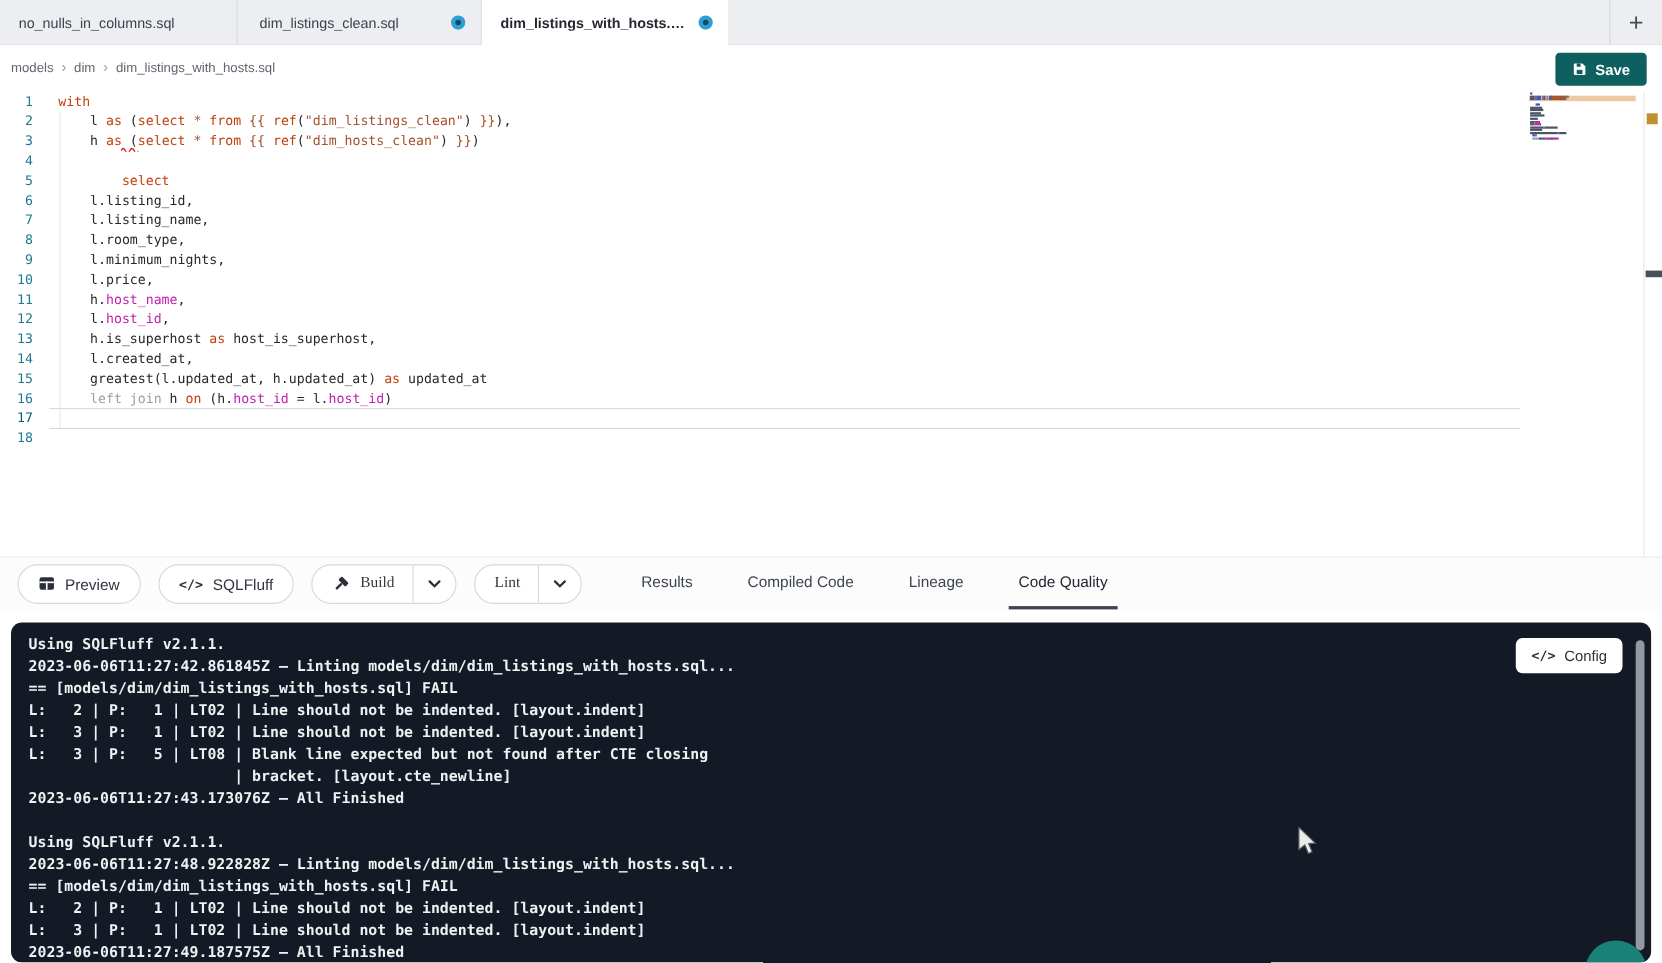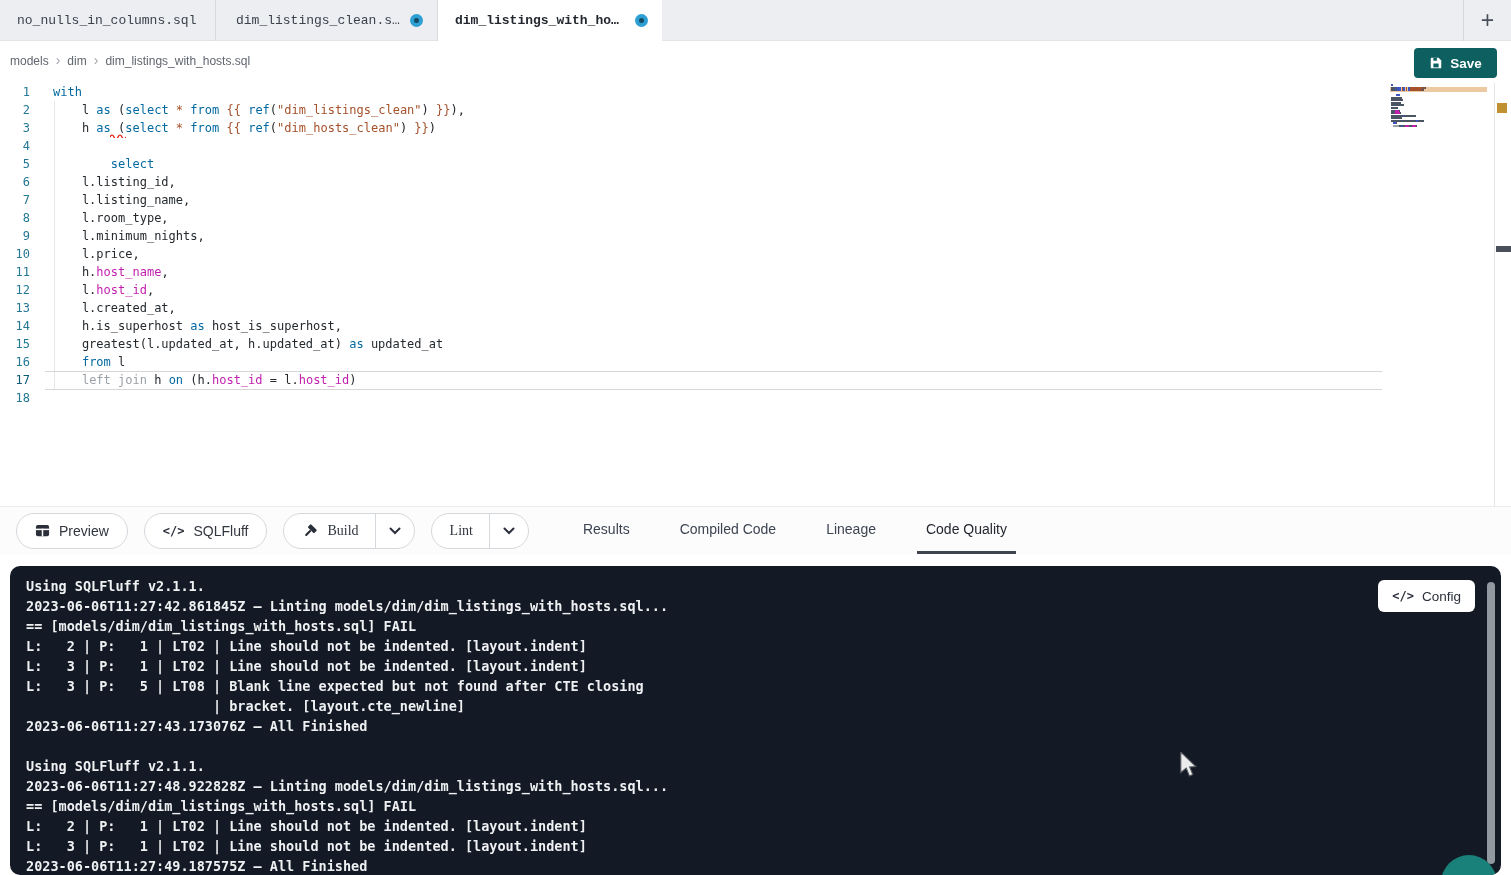--- a/index.html
+++ b/index.html
@@ -8,21 +8,21 @@
   .app { position:relative; width:1511px; height:875px; background:#fff; }
 
   
   .tabbar { position:absolute; left:0; top:0; width:1511px; height:41px;
             background:#eceef1; display:flex; align-items:stretch;
             box-shadow: inset 0 -1px 0 #e2e4e8; }
   .tab { display:flex; align-items:center; padding:0 14px 0 17px; cursor:pointer;
          font-size:13px; color:#3c414c; background:transparent; position:relative; }
   .tab + .tab { border-left:1px solid #d8dade; }
   .tab.active { background:#ffffff; font-weight:700; color:#23272f; box-shadow:none; }
-  .tab-label { white-space:nowrap; overflow:hidden; text-overflow:ellipsis; flex:1;font-family:Liberation Mono, monospace; }
+  .tab-label { white-space:nowrap; overflow:hidden; text-overflow:ellipsis; flex:1; }
   .dot { width:13px; height:13px; border-radius:50%; background:#2d9fd3;
          margin-left:10px; position:relative; flex:none; }
   .dot::after { content:""; position:absolute; left:4px; top:4px; width:5px; height:5px;
                 border-radius:50%; background:#134b63; }
   .newtab { margin-left:auto; width:48px; border-left:1px solid #d4d7db;
             display:flex; align-items:center; justify-content:center;
             font-size:23px; font-weight:300; color:#474c56; cursor:pointer; }
 
   
   .crumbbar { position:absolute; left:0; top:41px; width:1511px; height:42px; background:#fff; }
@@ -36,21 +36,21 @@
 
   
   .editor { position:absolute; left:0; top:83px; width:1511px; height:423px; background:#fff; }
   .gutter { position:absolute; left:0; top:0; width:45px; }
   .ln { height:18px; line-height:18px; text-align:right; padding-right:15px;
         font-family:"DejaVu Sans Mono", monospace; font-size:12px; color:#237893; }
   .ln.active { color:#0b5a78; }
   .code { position:absolute; left:53px; top:0; right:130px; }
   .cl { height:18px; line-height:18px; white-space:pre;
         font-family:"DejaVu Sans Mono", monospace; font-size:12px; }
-  .t-d { color:#24292e; } .t-k { color:#0369a1; } .t-s { color:#a5512b; }
+  .t-d { color:#24292e; } .t-k { color:#c2410c; } .t-s { color:#a5512b; }
   .t-m { color:#c21fae; } .t-g { color:#9ba1a8; }
   .indent-guide { position:absolute; left:54px; top:18px; width:1px; height:288px; background:#e6e7e9; }
   .active-line { position:absolute; left:45px; top:288px; width:1337px; height:19px;
                  border-top:1px solid #d7d7d7; border-bottom:1px solid #d7d7d7; pointer-events:none; }
   .squiggle { position:absolute; left:110px; top:50px; pointer-events:none; }
 
   
   .minimap { position:absolute; left:1390px; top:1px; width:97px; height:60px; cursor:pointer; }
   .mm-hl { position:absolute; left:0; width:97px; background:#ecc9a0; }
   .mm-line { position:absolute; left:1px; height:2px; white-space:nowrap; font-size:0; }
@@ -161,24 +161,23 @@
         <div class="cl"><span class="t-d">    h </span><span class="t-k">as</span><span class="t-d"> (</span><span class="t-k">select</span><span class="t-d"> </span><span class="t-s">*</span><span class="t-d"> </span><span class="t-k">from</span><span class="t-d"> </span><span class="t-s">{{</span><span class="t-d"> </span><span class="t-k">ref</span><span class="t-d">(</span><span class="t-s">"dim_hosts_clean"</span><span class="t-d">) </span><span class="t-s">}}</span><span class="t-d">)</span></div>
         <div class="cl"></div>
         <div class="cl"><span class="t-d">        </span><span class="t-k">select</span></div>
         <div class="cl"><span class="t-d">    l.listing_id,</span></div>
         <div class="cl"><span class="t-d">    l.listing_name,</span></div>
         <div class="cl"><span class="t-d">    l.room_type,</span></div>
         <div class="cl"><span class="t-d">    l.minimum_nights,</span></div>
         <div class="cl"><span class="t-d">    l.price,</span></div>
         <div class="cl"><span class="t-d">    h.</span><span class="t-m">host_name</span><span class="t-d">,</span></div>
         <div class="cl"><span class="t-d">    l.</span><span class="t-m">host_id</span><span class="t-d">,</span></div>
+        <div class="cl"><span class="t-d">    h.is_superhost </span><span class="t-k">as</span><span class="t-d"> host_is_superhost,</span></div>
         <div class="cl"><span class="t-d">    l.created_at,</span></div>
-        <div class="cl"><span class="t-d">    h.is_superhost </span><span class="t-k">as</span><span class="t-d"> host_is_superhost,</span></div>
         <div class="cl"><span class="t-d">    greatest(l.updated_at, h.updated_at) </span><span class="t-k">as</span><span class="t-d"> updated_at</span></div>
-        <div class="cl"><span class="t-d">    </span><span class="t-k">from</span><span class="t-d"> l</span></div>
         <div class="cl"><span class="t-d">    </span><span class="t-g">left join</span><span class="t-d"> h </span><span class="t-k">on</span><span class="t-d"> (h.</span><span class="t-m">host_id</span><span class="t-d"> = l.</span><span class="t-m">host_id</span><span class="t-d">)</span></div>
         <div class="cl"></div>
       </div>
     <div class="active-line"></div>
     <svg class="squiggle" width="16" height="5" viewBox="0 0 16 5">
       <path d="M0 4 Q2 0 4 4 T8 4 T12 4 T16 4" stroke="#e51400" stroke-width="1.2" fill="none"></path>
     </svg>
     <div class="minimap">
         <div class="mm-hl" style="top: 2.55px; height: 5.1px;"></div>
         <div class="mm-line" style="top: 0px;"><span class="mm-seg" style="width: 2.48px; background: rgb(61, 85, 192);"></span></div>

